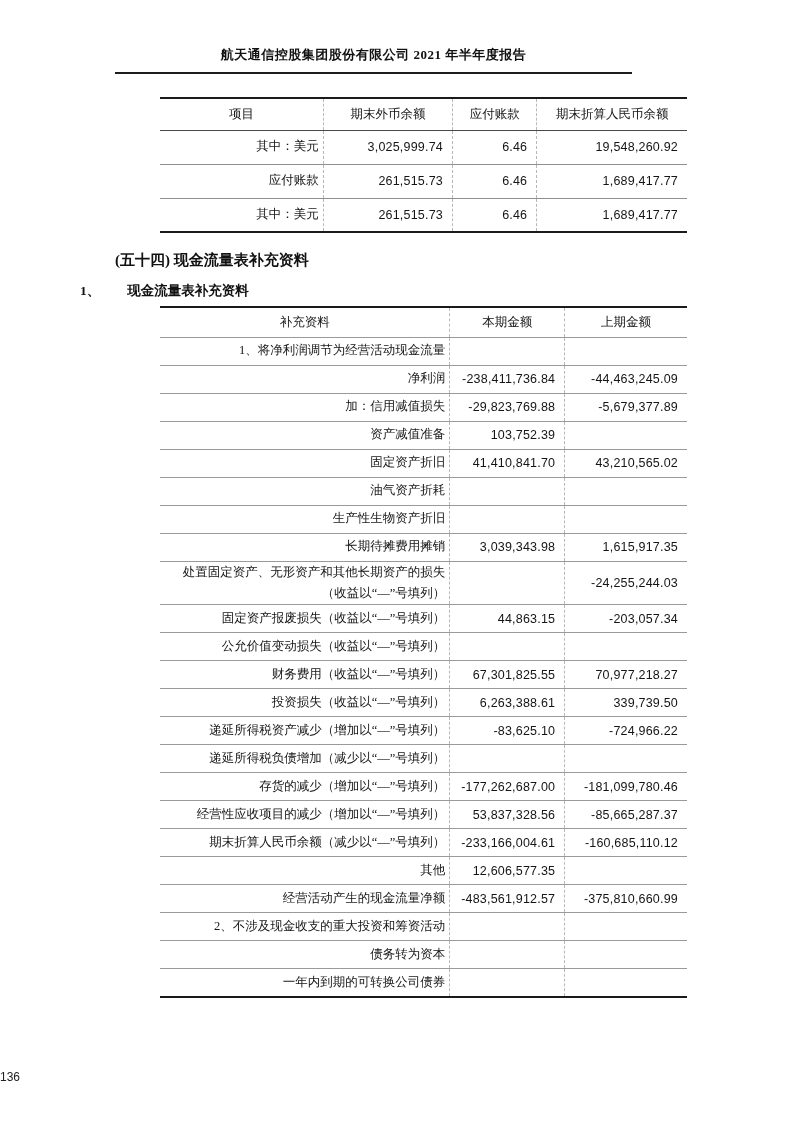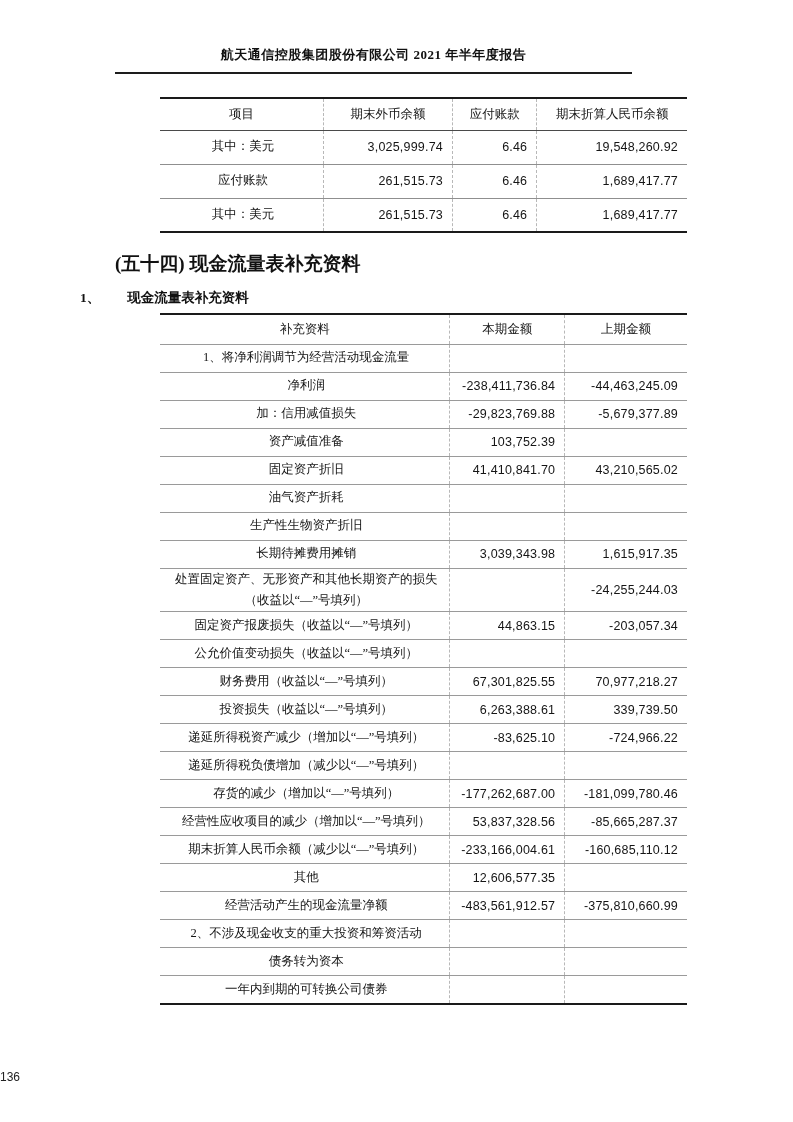--- a/index.html
+++ b/index.html
@@ -37,21 +37,21 @@
   }
   th { font-weight: normal; }
   td, th { overflow: hidden; }
   .num {
     text-align: right;
     padding-right: 9px;
     font-family: Liberation Sans, sans-serif;
     letter-spacing: 0.2px;
   }
   .label {
-    text-align: center;
+    text-align: right;
     padding-left: 7px;
     padding-right: 4px;
     line-height: 1.7;
   }
 
   
   .currency-table {
     width: 527px;
     margin: 23px 0 0 160px;
     border-top: 2.5px solid #1a1a1a;
@@ -64,21 +64,21 @@
   }
   .currency-table td { height: 34px; }
   .currency-table tbody tr + tr td { border-top: 1px solid #8f8f8f; }
   .currency-table th + th,
   .currency-table td + td { border-left: 1px dashed #b8b8b8; }
 
   
   .section-heading {
     margin: 18px 0 0 115px;
     font-weight: bold;
-    font-size: 19px;
+    font-size: 15px;
   }
   .sub-heading {
     margin: 12px 0 6px 80px;
     font-weight: bold;
     font-size: 13.5px;
   }
   .sub-heading .sub-no { display: inline-block; margin-right: 27px; }
 
   
   .supplement-table {

